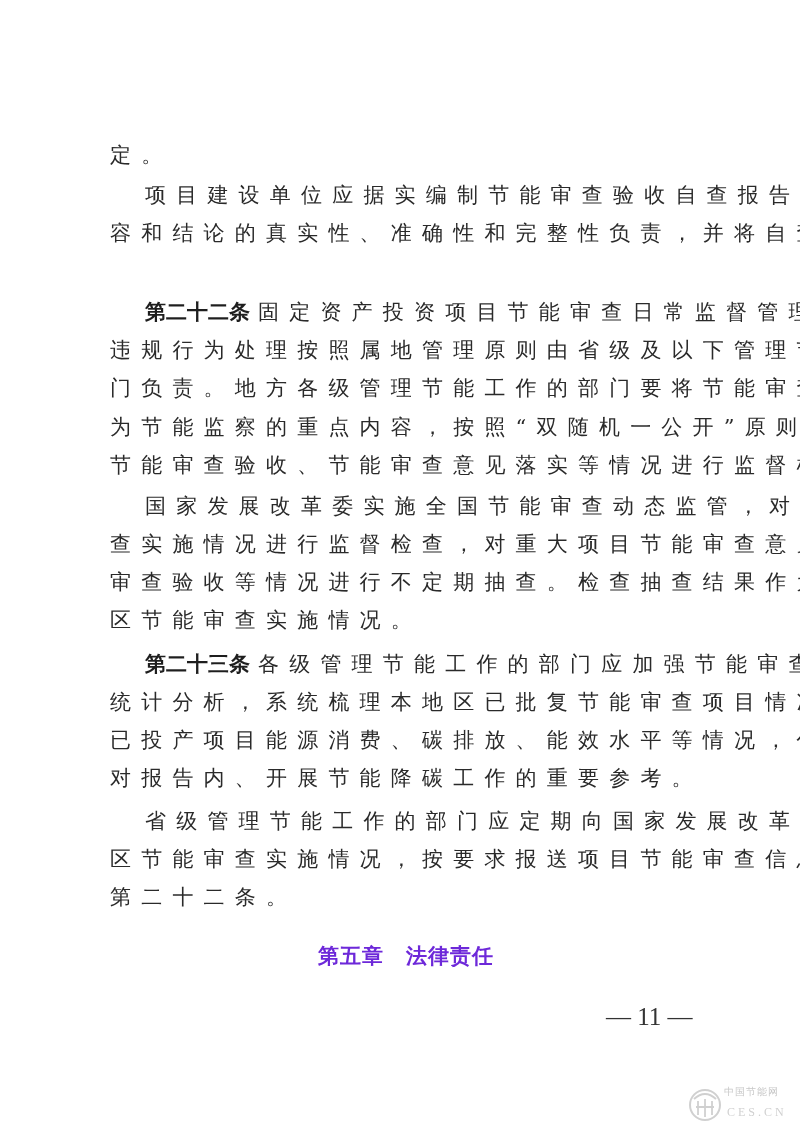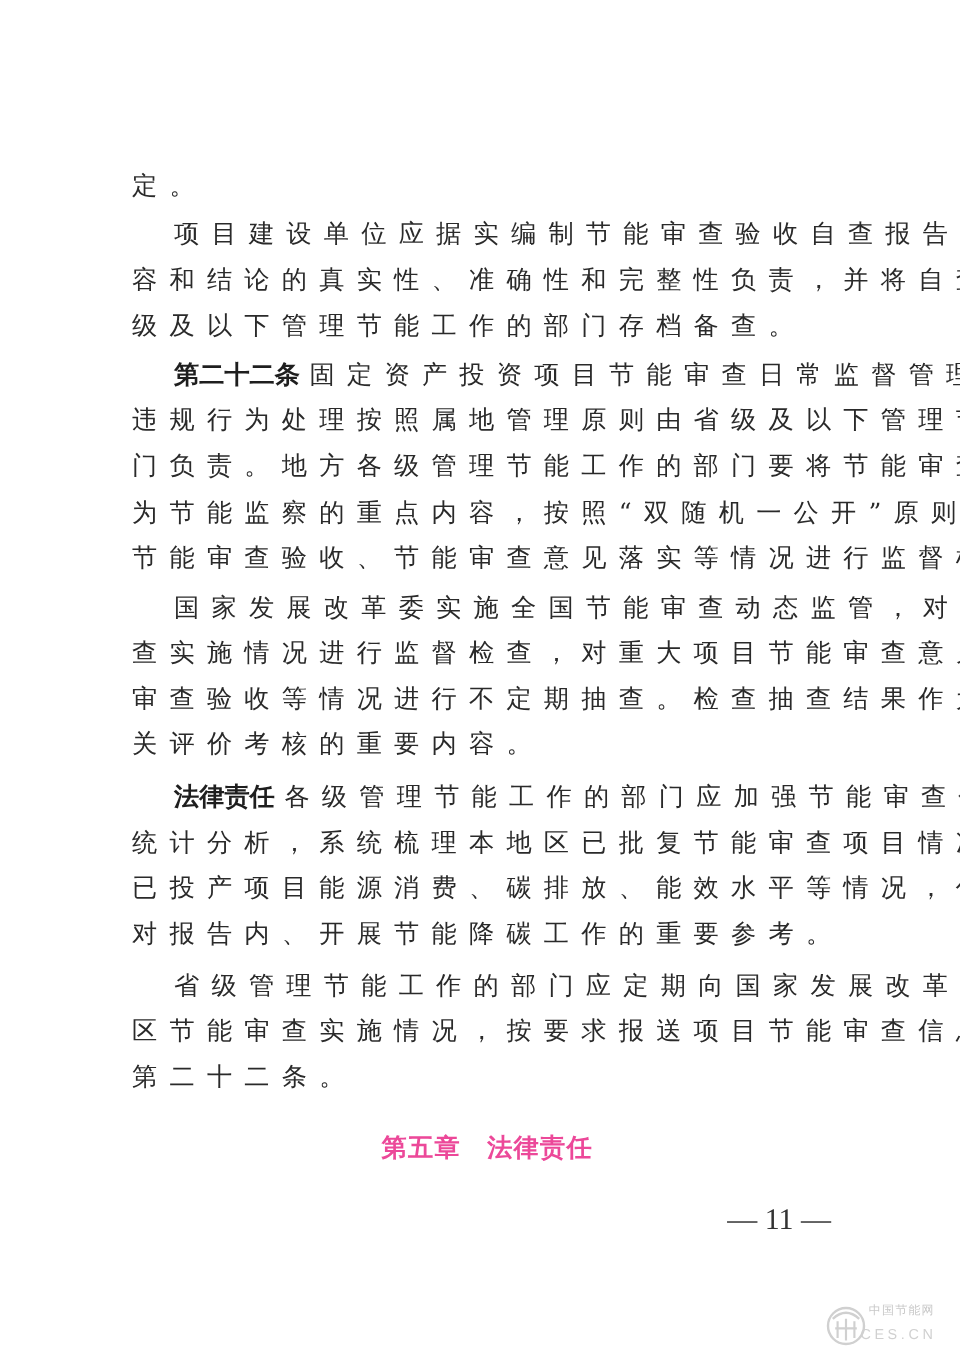--- a/index.html
+++ b/index.html
@@ -5,53 +5,52 @@
   html, body { margin: 0; padding: 0; background: #ffffff; }
   body { width: 800px; height: 1131px; position: relative; overflow: hidden;
          font-family: "DejaVu Serif", "Liberation Serif", serif; color: #2a2a2a; }
   .page { position: absolute; left: 0; top: 0; width: 800px; height: 1131px; }
   .line { position: absolute; left: 110px; width: 590px; height: 38px;
           font-size: 21px; line-height: 38px; white-space: nowrap;
           letter-spacing: 10.2px; }
   .line.indent { left: 145px; width: 560px; }
   .bold { font-family: Liberation Sans, sans-serif; font-weight: bold; letter-spacing: 0px; color:#1e1e1e; margin-right: 8px; }
   .chapter { position: absolute; top: 942px; left: 318px; font-size: 21px;
-             font-family: Liberation Serif, serif; font-weight: bold; color:#ec4899;
+             font-family: Liberation Serif, serif; font-weight: bold; color:#6d28d9;
              white-space: pre; letter-spacing: 1px; }
   .pageno { position: absolute; top: 1003px; left: 606px; font-size: 25px;
             font-family: "Liberation Serif", serif; color:#333; white-space: pre; }
   .watermark { position: absolute; left: 688px; top: 1083px; width: 110px; height: 44px; opacity: 0.55; }
   .wm-text1 { position: absolute; left: 36px; top: 2px; font-size: 10px; color:#999;
               font-family: "DejaVu Sans", sans-serif; letter-spacing: 1px; white-space: nowrap; }
-  .wm-text2 { position: absolute; left: 29px; top: 22px; font-size: 12px; color:#aaa;
-              font-family: Liberation Sans, sans-serif; letter-spacing: 3px; white-space: nowrap; }
+  .wm-text2 { position: absolute; left: 39px; top: 22px; font-size: 12px; color:#aaa;
+              font-family: Liberation Serif, serif; letter-spacing: 3px; white-space: nowrap; }
 </style>
 </head>
 <body>
 
 <div class="page">
 
   <div class="line" style="top:136px">定。</div>
 
   <div class="line indent" style="top:176px">项目建设单位应据实编制节能审查验收自查报告，对报告内</div>
   <div class="line" style="top:214px">容和结论的真实性、准确性和完整性负责，并将自查报告报送省</div>
-  <div class="line" style="top:252px">级及以下管理节能工作的部门存档备查。</div>
 
   <div class="line indent" style="top:293px"><span class="bold">第二十二条</span><span>固定资产投资项目节能审查日常监督管理和违法</span></div>
   <div class="line" style="top:331px">违规行为处理按照属地管理原则由省级及以下管理节能工作的部</div>
   <div class="line" style="top:369px">门负责。地方各级管理节能工作的部门要将节能审查实施情况作</div>
   <div class="line" style="top:408px">为节能监察的重点内容，按照“双随机一公开”原则组织对项目</div>
   <div class="line" style="top:446px">节能审查验收、节能审查意见落实等情况进行监督检查。</div>
 
   <div class="line indent" style="top:487px">国家发展改革委实施全国节能审查动态监管，对各地节能审</div>
   <div class="line" style="top:525px">查实施情况进行监督检查，对重大项目节能审查意见落实、节能</div>
   <div class="line" style="top:563px">审查验收等情况进行不定期抽查。检查抽查结果作为节能降碳相</div>
-  <div class="line" style="top:601px">关评价考核的重要内容。</div>
+  <div class="line" style="top:601px">区节能审查实施情况。</div>
 
-  <div class="line indent" style="top:645px"><span class="bold">法律责任</span><span>各级管理节能工作的部门应加强节能审查信息的</span></div>
+  <div class="line indent" style="top:645px"><span class="bold">第二十三条</span><span>各级管理节能工作的部门应加强节能审查信息的</span></div>
   <div class="line" style="top:683px">统计分析，系统梳理本地区已批复节能审查项目情况，定期调度</div>
   <div class="line" style="top:721px">已投产项目能源消费、碳排放、能效水平等情况，作为研判节能</div>
   <div class="line" style="top:759px">对报告内、开展节能降碳工作的重要参考。</div>
 
   <div class="line indent" style="top:802px">省级管理节能工作的部门应定期向国家发展改革委报告本地</div>
   <div class="line" style="top:840px">区节能审查实施情况，按要求报送项目节能审查信息和已投产项</div>
   <div class="line" style="top:878px">第二十二条。</div>
 
   <div class="chapter">第五章　法律责任</div>
 

